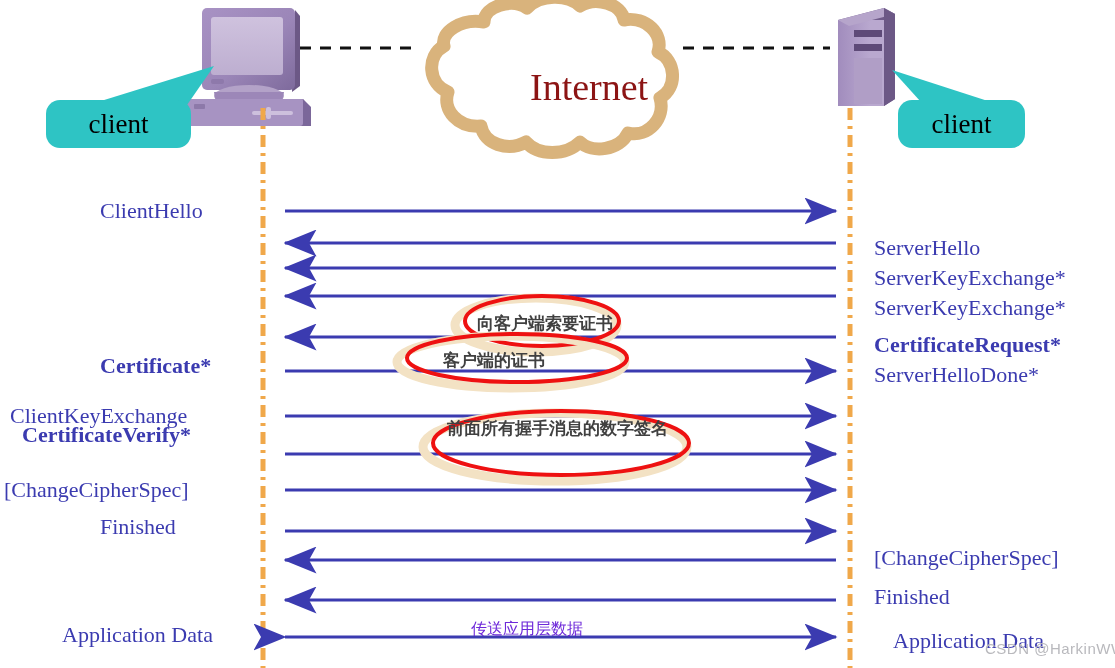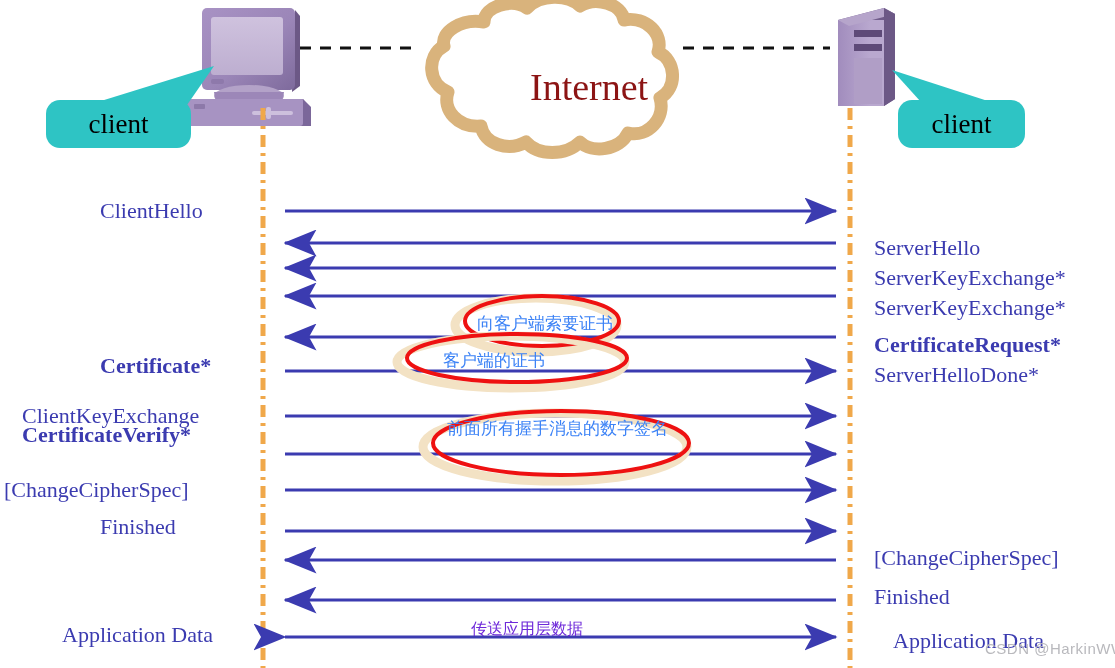--- a/index.html
+++ b/index.html
@@ -44,24 +44,24 @@
     font-size:38px;
     line-height:38px;
     font-family:"Liberation Serif","DejaVu Serif",serif;
     white-space:nowrap;
     text-align:right;
   }
 
   
   .cn{
     position:absolute;
-    color:#3b82f6;
+    color:#404040;
     font-size:17px;
     line-height:18px;
-    font-weight:normal;
+    font-weight:bold;
     white-space:nowrap;
     font-family:"DejaVu Sans","Liberation Sans",sans-serif;
   }
   .cn.thin{font-weight:normal;font-size:16px;color:#6d28d9;}
 
   
   .watermark{
     position:absolute;
     color:#b9b9bd;
     font-size:15px;
@@ -197,21 +197,21 @@
   <div class="layer">
 
     <div class="cloud-label" style="left:530px;top:68px;">Internet</div>
 
     <div class="bubble" style="left:46px;top:100px;width:145px;height:48px;">client</div>
     <div class="bubble" style="left:898px;top:100px;width:127px;height:48px;">client</div>
 
     <div id="left-labels">
         <div class="msg" style="left: 100px; top: 196px;">ClientHello</div>
         <div class="msg bold" style="left: 100px; top: 351px;">Certificate*</div>
-        <div class="msg" style="left: 22px; top: 401px; text-align: center;">ClientKeyExchange</div>
+        <div class="msg" style="left: 10px; top: 401px; text-align: center;">ClientKeyExchange</div>
         <div class="msg bold" style="left: 22px; top: 420px;">CertificateVerify*</div>
         <div class="msg" style="left: 4px; top: 475px;">[ChangeCipherSpec]</div>
         <div class="msg" style="left: 100px; top: 512px;">Finished</div>
         <div class="msg" style="left: 62px; top: 620px;">Application Data</div>
       </div>
     <div id="right-labels">
         <div class="msg" style="left: 874px; top: 233px;">ServerHello</div>
         <div class="msg" style="left: 874px; top: 263px;">ServerKeyExchange*</div>
         <div class="msg" style="left: 874px; top: 293px;">ServerKeyExchange*</div>
         <div class="msg bold" style="left: 874px; top: 330px;">CertificateRequest*</div>

